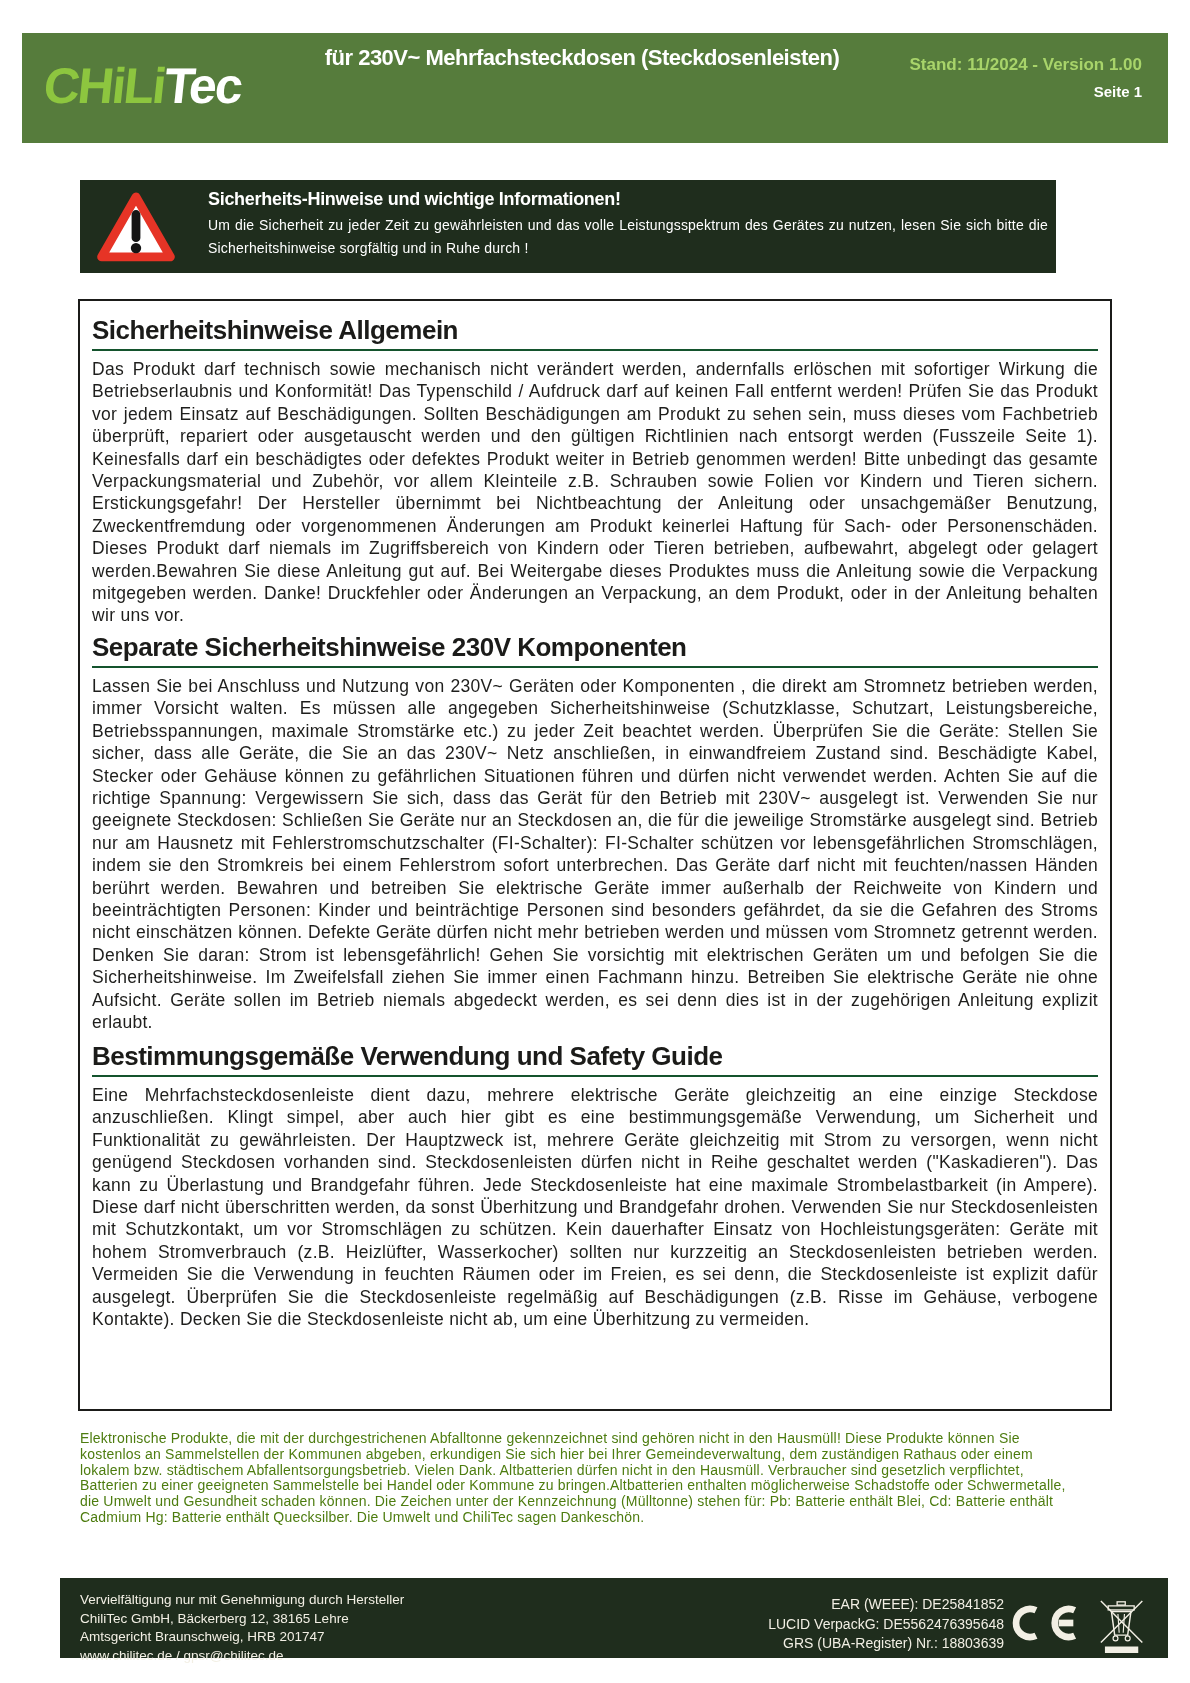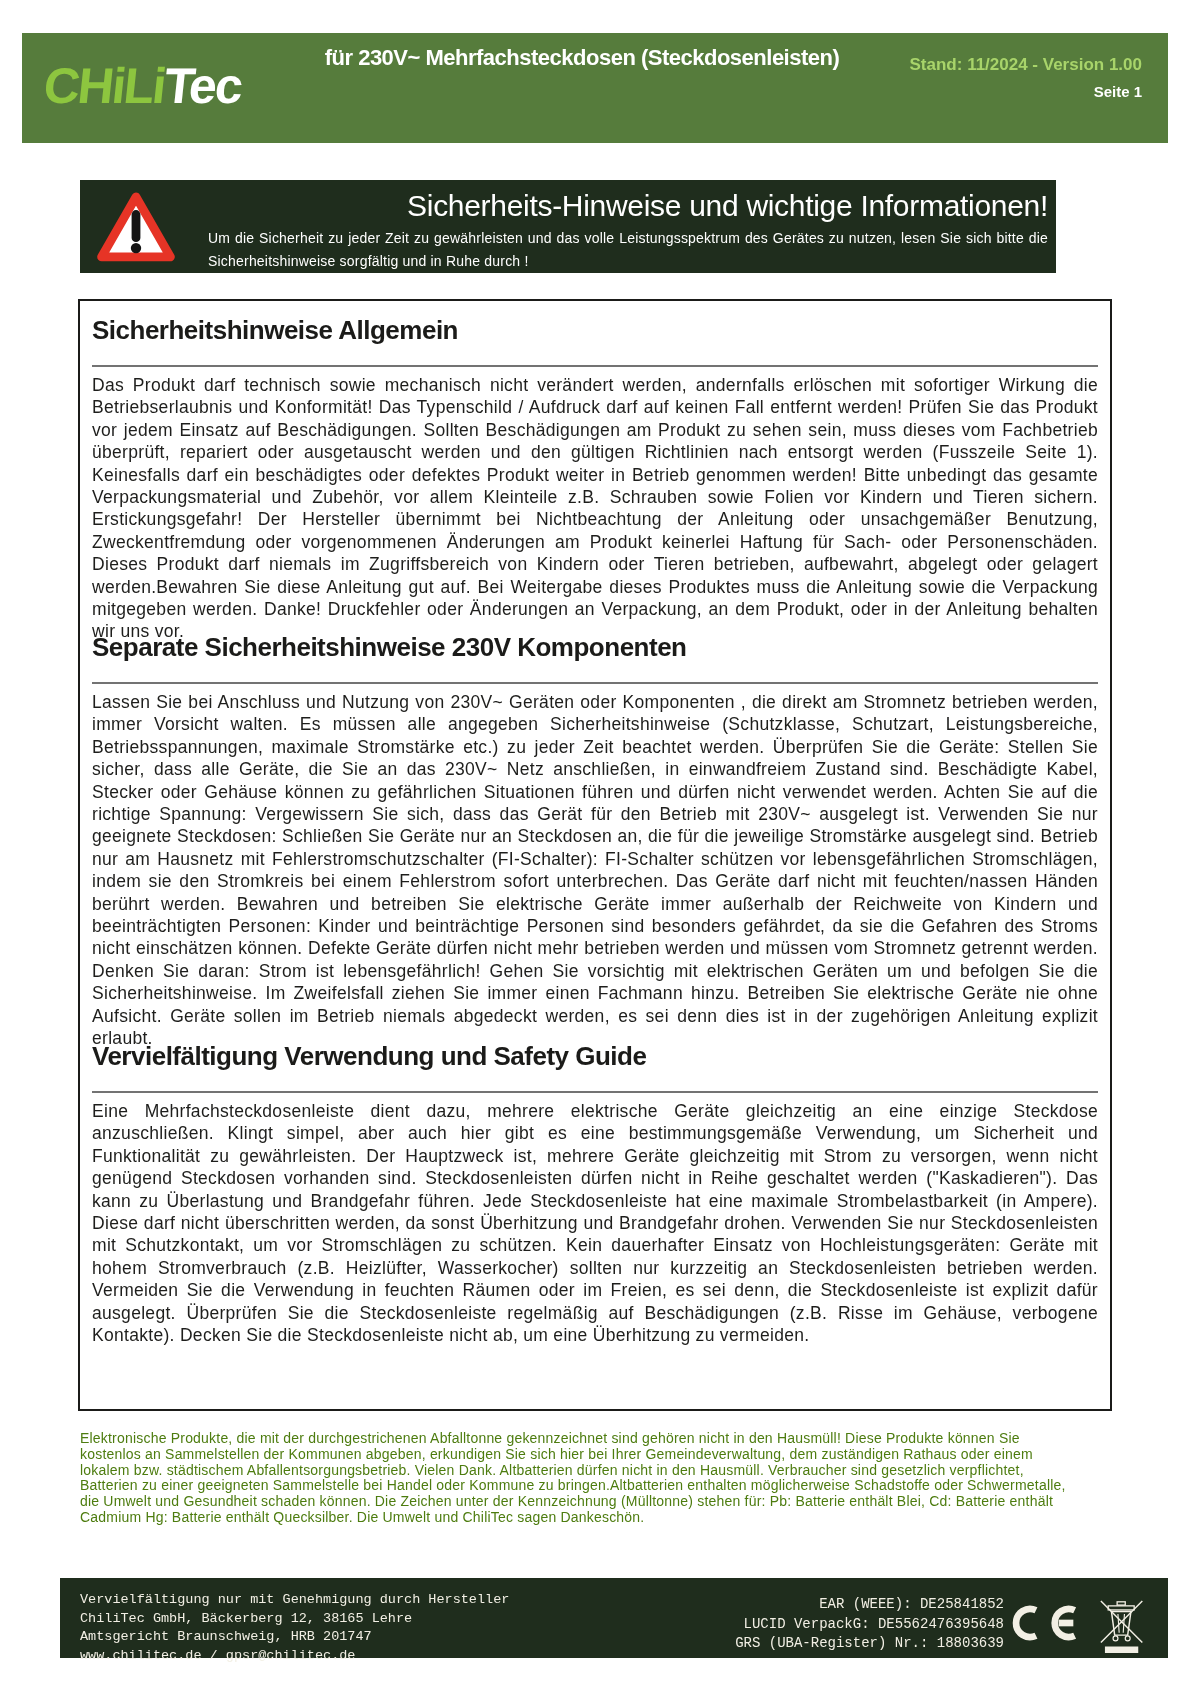--- a/index.html
+++ b/index.html
@@ -29,48 +29,48 @@
   .header-right{position:absolute;right:26px;top:22px;text-align:right;}
   .version-info{color:#a8d46a;font-weight:bold;font-size:17px;}
   .page-number{color:#ffffff;font-weight:bold;font-size:15px;margin-top:8px;}
   
   .notice-banner{
     position:absolute;left:80px;top:180px;width:976px;height:93px;
     background:#1f2d1d;
   }
   .warning-wrap{position:absolute;left:16px;top:9px;width:80px;height:75px;}
   .notice-text{position:absolute;left:128px;top:9px;width:840px;color:#ffffff;}
-  .notice-title{font-weight:normal;font-size:30px;letter-spacing:-0.3px;text-align:right;}
+  .notice-title{font-weight:bold;font-size:18px;letter-spacing:-0.3px;}
   .notice-body{font-size:14px;line-height:23px;margin-top:4px;letter-spacing:0.2px;text-align:justify;}
   
   .safety-box{
     position:absolute;left:78px;top:299px;width:1030px;height:1108px;
     border:2px solid #1b1b19;background:#ffffff;
   }
   .section{position:absolute;left:12px;width:1006px;}
   .section-1{top:14px;}
   .section-2{top:331px;}
   .section-3{top:740px;}
   .section-heading{
     font-weight:bold;font-size:26px;letter-spacing:-0.5px;color:#1b1b19;
-    padding-bottom:19px;border-bottom:2px solid #737373;
+    padding-bottom:3px;border-bottom:2px solid #14532d;
   }
   .section-body{
     margin-top:7px;font-size:17.5px;line-height:22.4px;letter-spacing:0.3px;
     text-align:justify;color:#1e1e1c;
   }
   
   .disposal-note{
     position:absolute;left:80px;top:1431px;width:992px;
     font-size:14px;line-height:15.8px;color:#4d7c0f;letter-spacing:0.2px;
   }
   
   .page-footer{
     position:absolute;left:60px;top:1578px;width:1108px;height:80px;
-    background:#1f2d1d;color:#f2efe4;font-family:Liberation Mono, monospace;
+    background:#1f2d1d;color:#f2efe4;
   }
   .footer-left{position:absolute;left:20px;top:13px;font-size:13.5px;line-height:18.6px;}
   .footer-right{position:absolute;right:164px;top:17px;text-align:right;font-size:14px;line-height:19.5px;}
   .ce-wrap{position:absolute;left:950px;top:20px;width:80px;height:50px;}
   .bin-wrap{position:absolute;left:1036px;top:10px;width:52px;height:78px;}
 </style>
 </head>
 <body>
 
 <div class="page">
@@ -108,21 +108,21 @@
       <div class="section-heading">Sicherheitshinweise Allgemein</div>
       <div class="section-body">Das Produkt darf technisch sowie mechanisch nicht verändert werden, andernfalls erlöschen mit sofortiger Wirkung die Betriebserlaubnis und Konformität! Das Typenschild / Aufdruck darf auf keinen Fall entfernt werden! Prüfen Sie das Produkt vor jedem Einsatz auf Beschädigungen. Sollten Beschädigungen am Produkt zu sehen sein, muss dieses vom Fachbetrieb überprüft, repariert oder ausgetauscht werden und den gültigen Richtlinien nach entsorgt werden (Fusszeile Seite 1). Keinesfalls darf ein beschädigtes oder defektes Produkt weiter in Betrieb genommen werden! Bitte unbedingt das gesamte Verpackungsmaterial und Zubehör, vor allem Kleinteile z.B. Schrauben sowie Folien vor Kindern und Tieren sichern. Erstickungsgefahr! Der Hersteller übernimmt bei Nichtbeachtung der Anleitung oder unsachgemäßer Benutzung, Zweckentfremdung oder vorgenommenen Änderungen am Produkt keinerlei Haftung für Sach- oder Personenschäden. Dieses Produkt darf niemals im Zugriffsbereich von Kindern oder Tieren betrieben, aufbewahrt, abgelegt oder gelagert werden.Bewahren Sie diese Anleitung gut auf. Bei Weitergabe dieses Produktes muss die Anleitung sowie die Verpackung mitgegeben werden. Danke! Druckfehler oder Änderungen an Verpackung, an dem Produkt, oder in der Anleitung behalten wir uns vor.</div>
     </div>
 
     <div class="section section-2">
       <div class="section-heading">Separate Sicherheitshinweise 230V Komponenten</div>
       <div class="section-body">Lassen Sie bei Anschluss und Nutzung von 230V~ Geräten oder Komponenten , die direkt am Stromnetz betrieben werden, immer Vorsicht walten. Es müssen alle angegeben Sicherheitshinweise (Schutzklasse, Schutzart, Leistungsbereiche, Betriebsspannungen, maximale Stromstärke etc.) zu jeder Zeit beachtet werden. Überprüfen Sie die Geräte: Stellen Sie sicher, dass alle Geräte, die Sie an das 230V~ Netz anschließen, in einwandfreiem Zustand sind. Beschädigte Kabel, Stecker oder Gehäuse können zu gefährlichen Situationen führen und dürfen nicht verwendet werden. Achten Sie auf die richtige Spannung: Vergewissern Sie sich, dass das Gerät für den Betrieb mit 230V~ ausgelegt ist. Verwenden Sie nur geeignete Steckdosen: Schließen Sie Geräte nur an Steckdosen an, die für die jeweilige Stromstärke ausgelegt sind. Betrieb nur am Hausnetz mit Fehlerstromschutzschalter (FI-Schalter): FI-Schalter schützen vor lebensgefährlichen Stromschlägen, indem sie den Stromkreis bei einem Fehlerstrom sofort unterbrechen. Das Geräte darf nicht mit feuchten/nassen Händen berührt werden. Bewahren und betreiben Sie elektrische Geräte immer außerhalb der Reichweite von Kindern und beeinträchtigten Personen:  Kinder und beinträchtige Personen sind besonders gefährdet, da sie die Gefahren des Stroms nicht einschätzen können. Defekte Geräte dürfen nicht mehr betrieben werden und müssen vom Stromnetz getrennt werden. Denken Sie daran: Strom ist lebensgefährlich! Gehen Sie vorsichtig mit elektrischen Geräten um und befolgen Sie die Sicherheitshinweise. Im Zweifelsfall ziehen Sie immer einen Fachmann hinzu. Betreiben Sie elektrische Geräte nie ohne Aufsicht. Geräte sollen im Betrieb niemals abgedeckt werden, es sei denn dies ist in der zugehörigen Anleitung explizit erlaubt.</div>
     </div>
 
     <div class="section section-3">
-      <div class="section-heading">Vervielfältigung Verwendung und Safety Guide</div>
+      <div class="section-heading">Bestimmungsgemäße Verwendung und Safety Guide</div>
       <div class="section-body">Eine Mehrfachsteckdosenleiste dient dazu, mehrere elektrische Geräte gleichzeitig an eine einzige Steckdose anzuschließen. Klingt simpel, aber auch hier gibt es eine bestimmungsgemäße Verwendung, um Sicherheit und Funktionalität zu gewährleisten. Der Hauptzweck ist, mehrere Geräte gleichzeitig mit Strom zu versorgen, wenn nicht genügend Steckdosen vorhanden sind. Steckdosenleisten dürfen nicht in Reihe geschaltet werden ("Kaskadieren"). Das kann zu Überlastung und Brandgefahr führen. Jede Steckdosenleiste hat eine maximale Strombelastbarkeit (in Ampere). Diese darf nicht überschritten werden, da sonst Überhitzung und Brandgefahr drohen. Verwenden Sie nur Steckdosenleisten mit Schutzkontakt, um vor Stromschlägen zu schützen. Kein dauerhafter Einsatz von Hochleistungsgeräten: Geräte mit hohem Stromverbrauch (z.B. Heizlüfter, Wasserkocher) sollten nur kurzzeitig an Steckdosenleisten betrieben werden. Vermeiden Sie die Verwendung in feuchten Räumen oder im Freien, es sei denn, die Steckdosenleiste ist explizit dafür ausgelegt. Überprüfen Sie die Steckdosenleiste regelmäßig auf Beschädigungen (z.B. Risse im Gehäuse, verbogene Kontakte).  Decken Sie die Steckdosenleiste nicht ab, um eine Überhitzung zu vermeiden.</div>
     </div>
 
   </div>
 
   <div class="disposal-note">Elektronische Produkte, die mit der durchgestrichenen Abfalltonne gekennzeichnet sind gehören nicht in den Hausmüll! Diese Produkte können Sie kostenlos an Sammelstellen der Kommunen abgeben, erkundigen Sie sich hier bei Ihrer Gemeindeverwaltung, dem zuständigen Rathaus oder einem lokalem bzw. städtischem Abfallentsorgungsbetrieb. Vielen Dank. Altbatterien dürfen nicht in den Hausmüll. Verbraucher sind gesetzlich verpflichtet, Batterien zu einer geeigneten Sammelstelle bei Handel oder Kommune zu bringen.Altbatterien enthalten möglicherweise Schadstoffe oder Schwermetalle, die Umwelt und Gesundheit schaden können. Die Zeichen unter der Kennzeichnung (Mülltonne) stehen für: Pb: Batterie enthält Blei, Cd: Batterie enthält Cadmium Hg: Batterie enthält Quecksilber. Die Umwelt und ChiliTec sagen Dankeschön.</div>
 
   <div class="page-footer">
     <div class="footer-left">
       <div>Vervielfältigung nur mit Genehmigung durch Hersteller</div>

